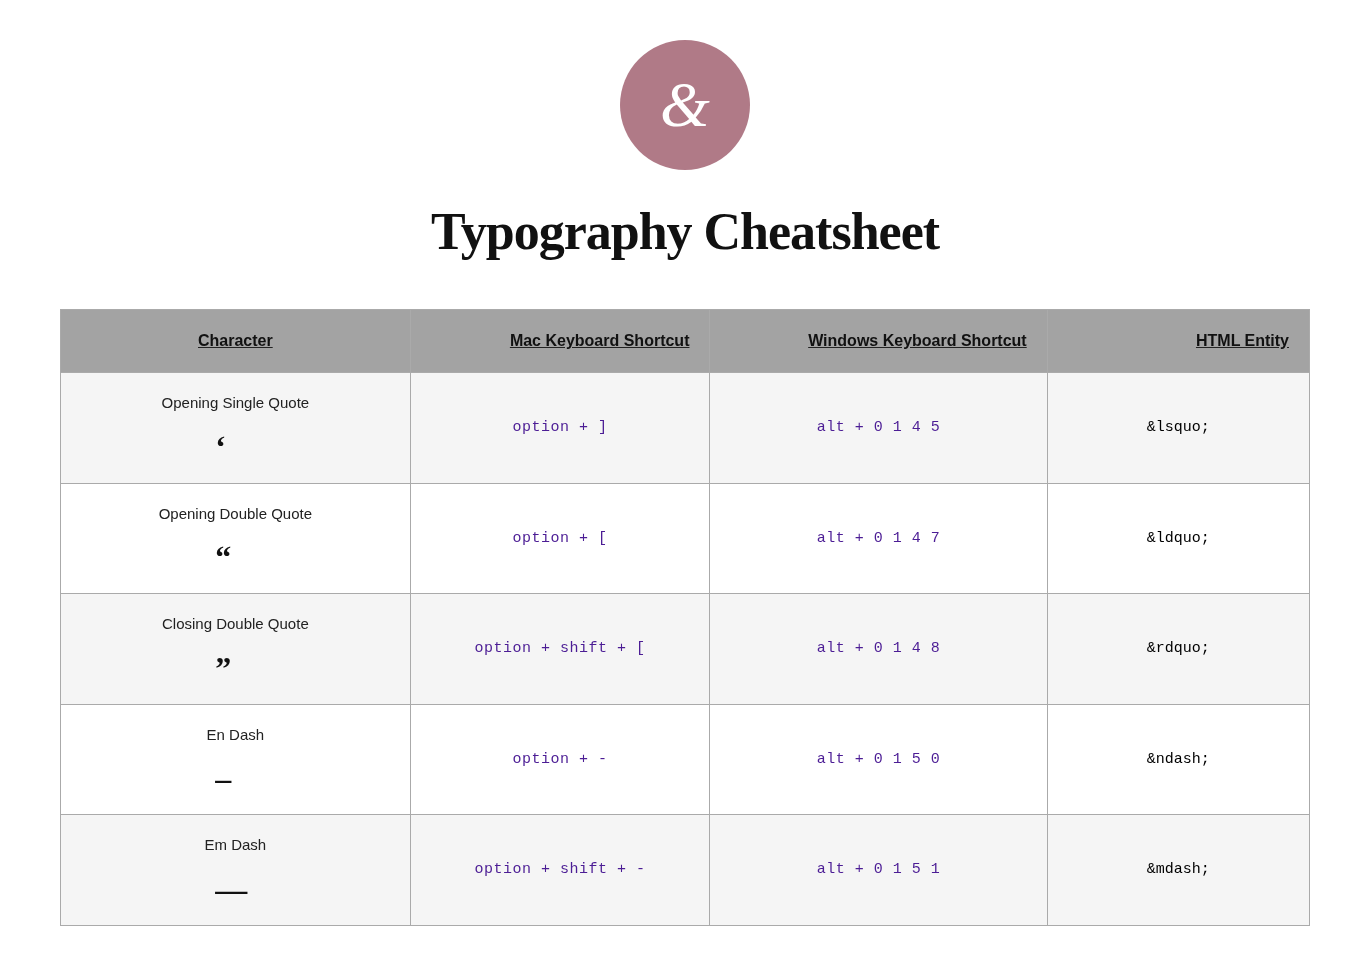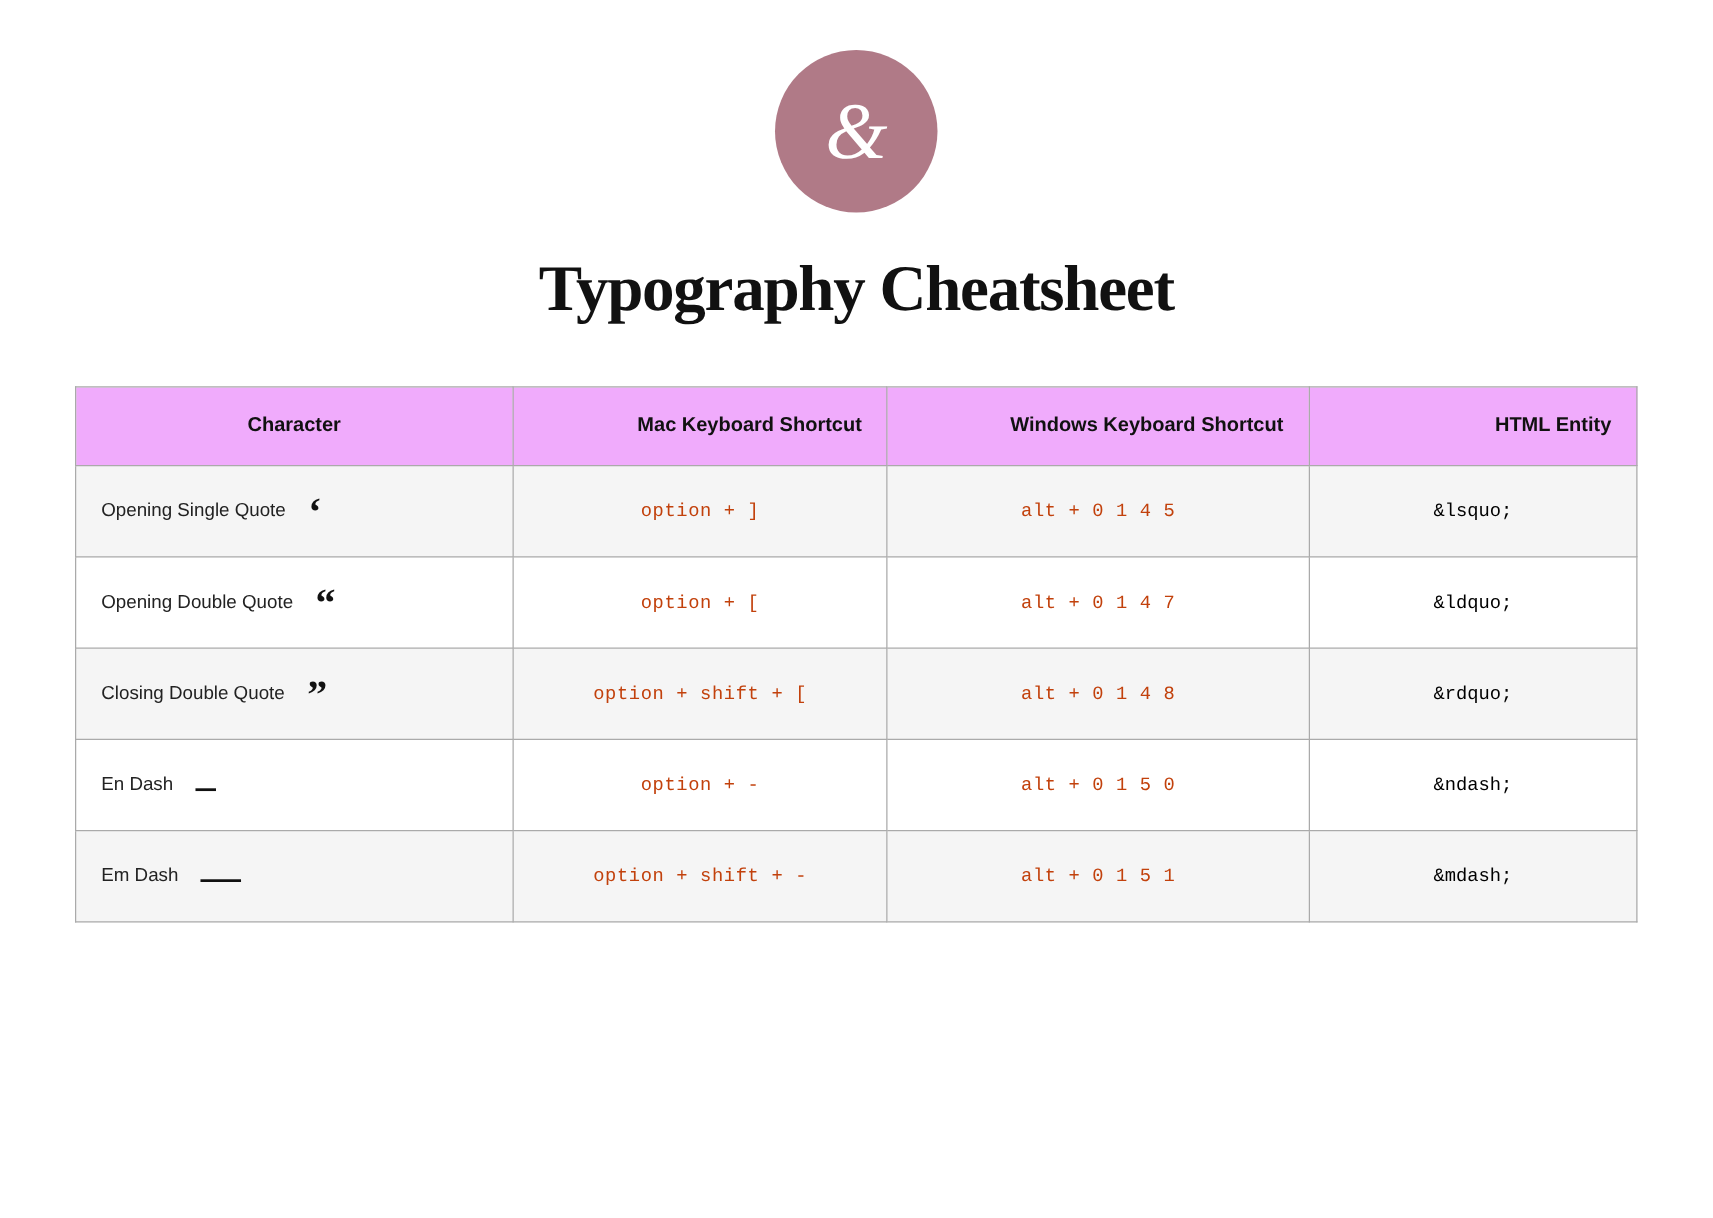--- a/index.html
+++ b/index.html
@@ -51,21 +51,22 @@
       letter-spacing: -1px;
     }
 
     .cheatsheet-table {
       width: 100%;
       border-collapse: collapse;
       border: 1.5px solid #aaa;
     }
 
     .cheatsheet-table thead tr {
-      background-color: #f0abfc;
+      background-color: #a3a3a3;
+      text-decoration: underline;
     }
 
     .cheatsheet-table thead th {
       padding: 22px 20px;
       font-family: Arial, Helvetica, sans-serif;
       font-weight: 700;
       font-size: 16px;
       color: #111;
       border: 1px solid #aaa;
       text-align: right;
@@ -103,20 +104,21 @@
       border: 1px solid #aaa;
       font-size: 15px;
       vertical-align: middle;
     }
 
     .char-cell {
       display: flex;
       align-items: center;
       justify-content: flex-start;
       gap: 18px;
+      flex-direction: column;
     }
 
     .char-name {
       font-family: Arial, Helvetica, sans-serif;
       font-size: 15px;
       font-weight: 400;
       color: #222;
       line-height: 1.3;
     }
 
@@ -126,21 +128,21 @@
       font-weight: 900;
       color: #111;
       line-height: 1;
       min-width: 40px;
     }
 
     .shortcut-cell {
       text-align: center;
       font-family: 'Courier New', Courier, monospace;
       font-size: 15px;
-      color: #c2410c;
+      color: #4c1d95;
       letter-spacing: 0.5px;
     }
 
     .html-cell {
       text-align: center;
       font-family: 'Courier New', Courier, monospace;
       font-size: 15px;
       color: #000000;
     }
   </style>

